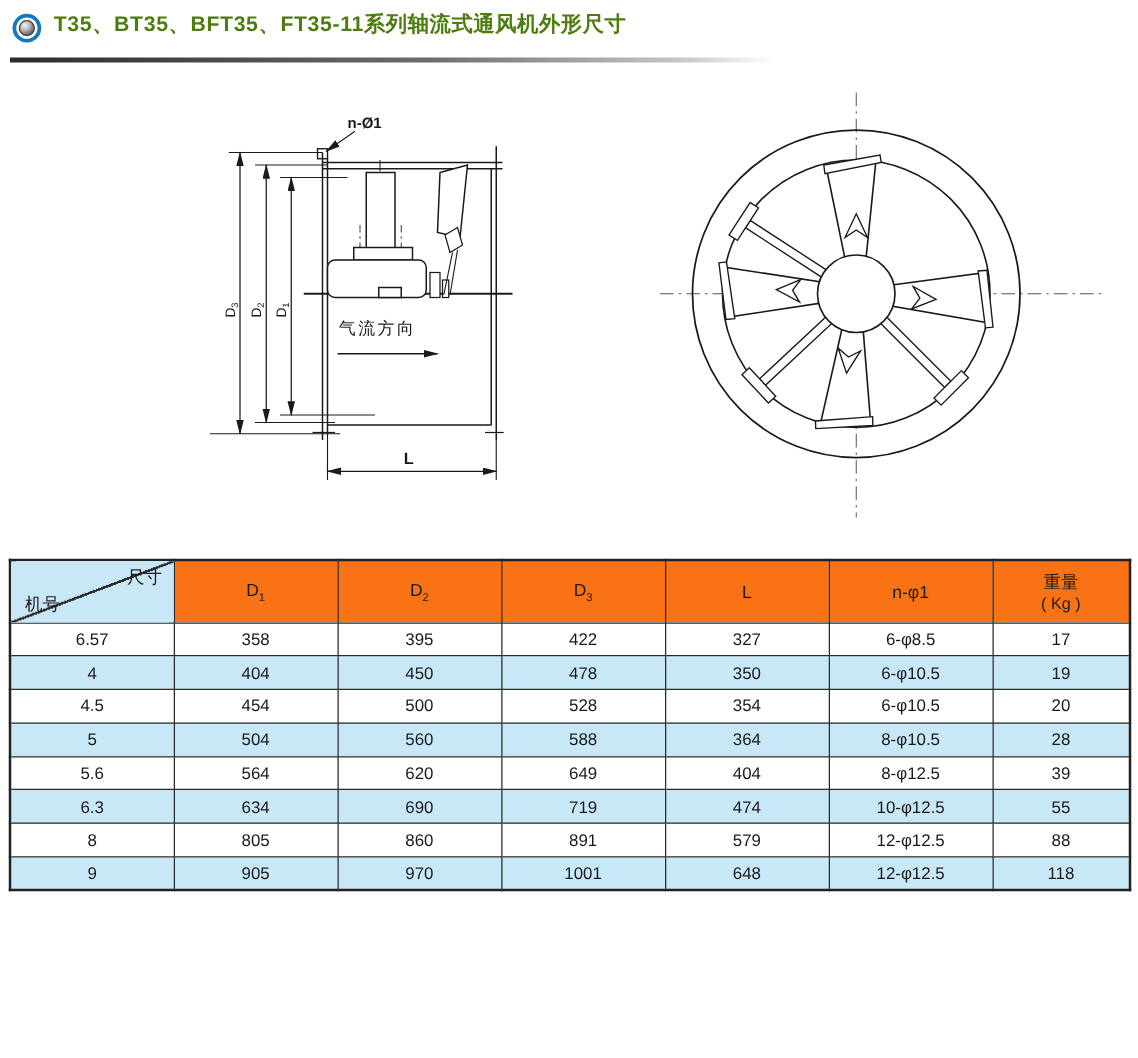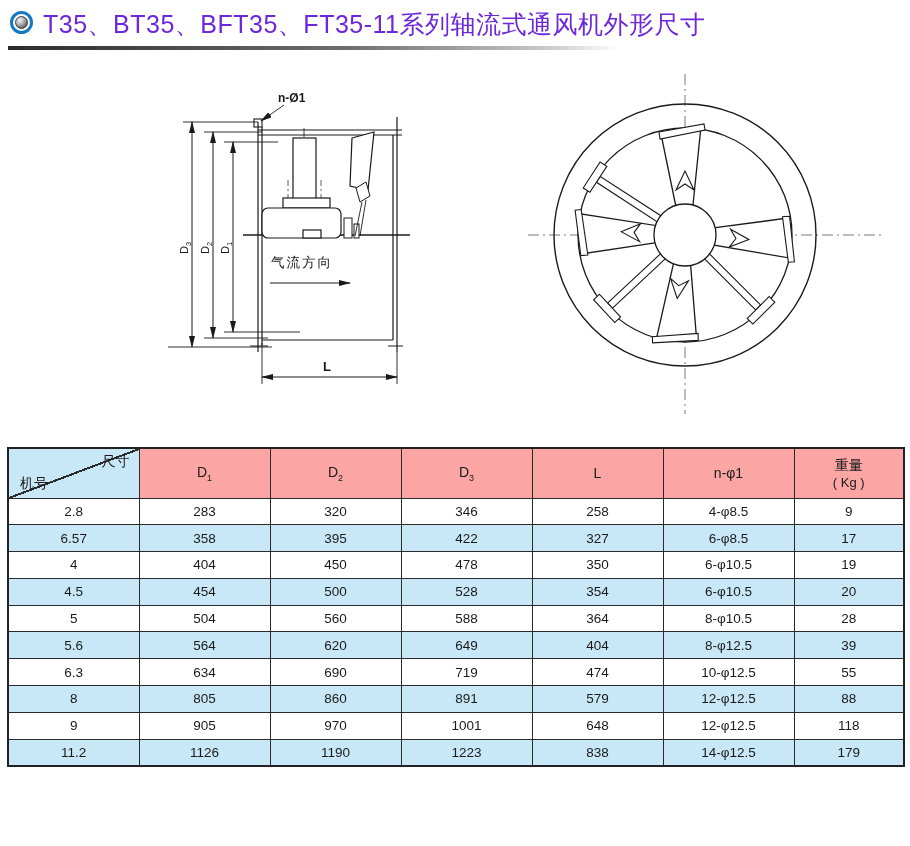--- a/index.html
+++ b/index.html
@@ -7,35 +7,35 @@
               font-family:"Liberation Sans", sans-serif; color:#1a1a1a; overflow:hidden; }
   .page { position:relative; width:910px; height:846px; background:#fff; }
 
   
   .titlebar { position:absolute; top:0; left:0; width:910px; height:58px; }
   .bullseye { position:absolute; left:10px; top:11px; width:23px; height:23px; border-radius:50%;
               border:3px solid #1579c1; background:#fff; display:flex; align-items:center; justify-content:center; }
   .bullseye .core { width:13px; height:13px; border-radius:50%;
               background:radial-gradient(circle at 35% 30%, #f2f2f2 0%, #bdbdbd 35%, #565656 80%, #6e6e6e 100%);
               border:1px solid #3c3c3c; }
-  .page-title { position:absolute; left:43px; top:8px; font-size:25px; font-weight:normal;
-              color:#6d28d9; letter-spacing:0.5px; white-space:nowrap; }
+  .page-title { position:absolute; left:43px; top:8px; font-size:17px; font-weight:bold;
+              color:#4d7c0f; letter-spacing:0.5px; white-space:nowrap; }
   .title-rule { position:absolute; left:8px; top:46px; width:612px; height:4px;
               background:linear-gradient(to right, #2b2b2b 0%, #6d6d6d 55%, #c8c8c8 88%, rgba(255,255,255,0) 100%); }
 
   
   .drawings { position:absolute; top:60px; left:0; width:900px; height:382px; }
   svg text { font-family:"Liberation Sans", sans-serif; fill:#1a1a1a; }
 
   
   table.dims { position:absolute; top:447px; left:7px; width:896px;
                border-collapse:collapse; table-layout:fixed; }
   table.dims th, table.dims td { border:1.5px solid #2a2a2a; text-align:center; vertical-align:middle; }
   table.dims { border:2px solid #222; }
-  thead th { height:50px; background:#fca5a5; font-size:14px; font-weight:normal; }
+  thead th { height:50px; background:#f97316; font-size:14px; font-weight:normal; }
   tbody td { height:26.8px; font-size:13.5px; background:#ffffff; }
   tbody tr:nth-child(even) td { background:#c8e7f7; }
   sub { font-size:9px; }
   th.corner { position:relative; padding:16px;
               background:#c8e7f7 linear-gradient(to bottom right,
                  rgba(0,0,0,0) calc(50% - 1px), #2a2a2a calc(50% - 1px),
                  #2a2a2a calc(50% + 1px), rgba(0,0,0,0) calc(50% + 1px)); }
   th.corner .tr { position:absolute; top:4px; right:9px; font-size:14px; }
   th.corner .bl { position:absolute; bottom:5px; left:11px; font-size:14px;margin-top:36px; }
   .wt2 { font-size:13px; }
@@ -171,29 +171,20 @@
         <th>L</th>
         <th>n-φ1</th>
         <th>
           <div>重量</div>
           <div class="wt2">( Kg )</div>
         </th>
       </tr>
     </thead>
     <tbody>
         <tr>
-          <td>2.8</td>
-          <td>283</td>
-          <td>320</td>
-          <td>346</td>
-          <td>258</td>
-          <td>4-φ8.5</td>
-          <td>9</td>
-        </tr>
-        <tr>
           <td>6.57</td>
           <td>358</td>
           <td>395</td>
           <td>422</td>
           <td>327</td>
           <td>6-φ8.5</td>
           <td>17</td>
         </tr>
         <tr>
           <td>4</td>
@@ -251,24 +242,15 @@
         </tr>
         <tr>
           <td>9</td>
           <td>905</td>
           <td>970</td>
           <td>1001</td>
           <td>648</td>
           <td>12-φ12.5</td>
           <td>118</td>
         </tr>
-        <tr>
-          <td>11.2</td>
-          <td>1126</td>
-          <td>1190</td>
-          <td>1223</td>
-          <td>838</td>
-          <td>14-φ12.5</td>
-          <td>179</td>
-        </tr>
       </tbody>
   </table>
 </div>
 
 </body></html>

